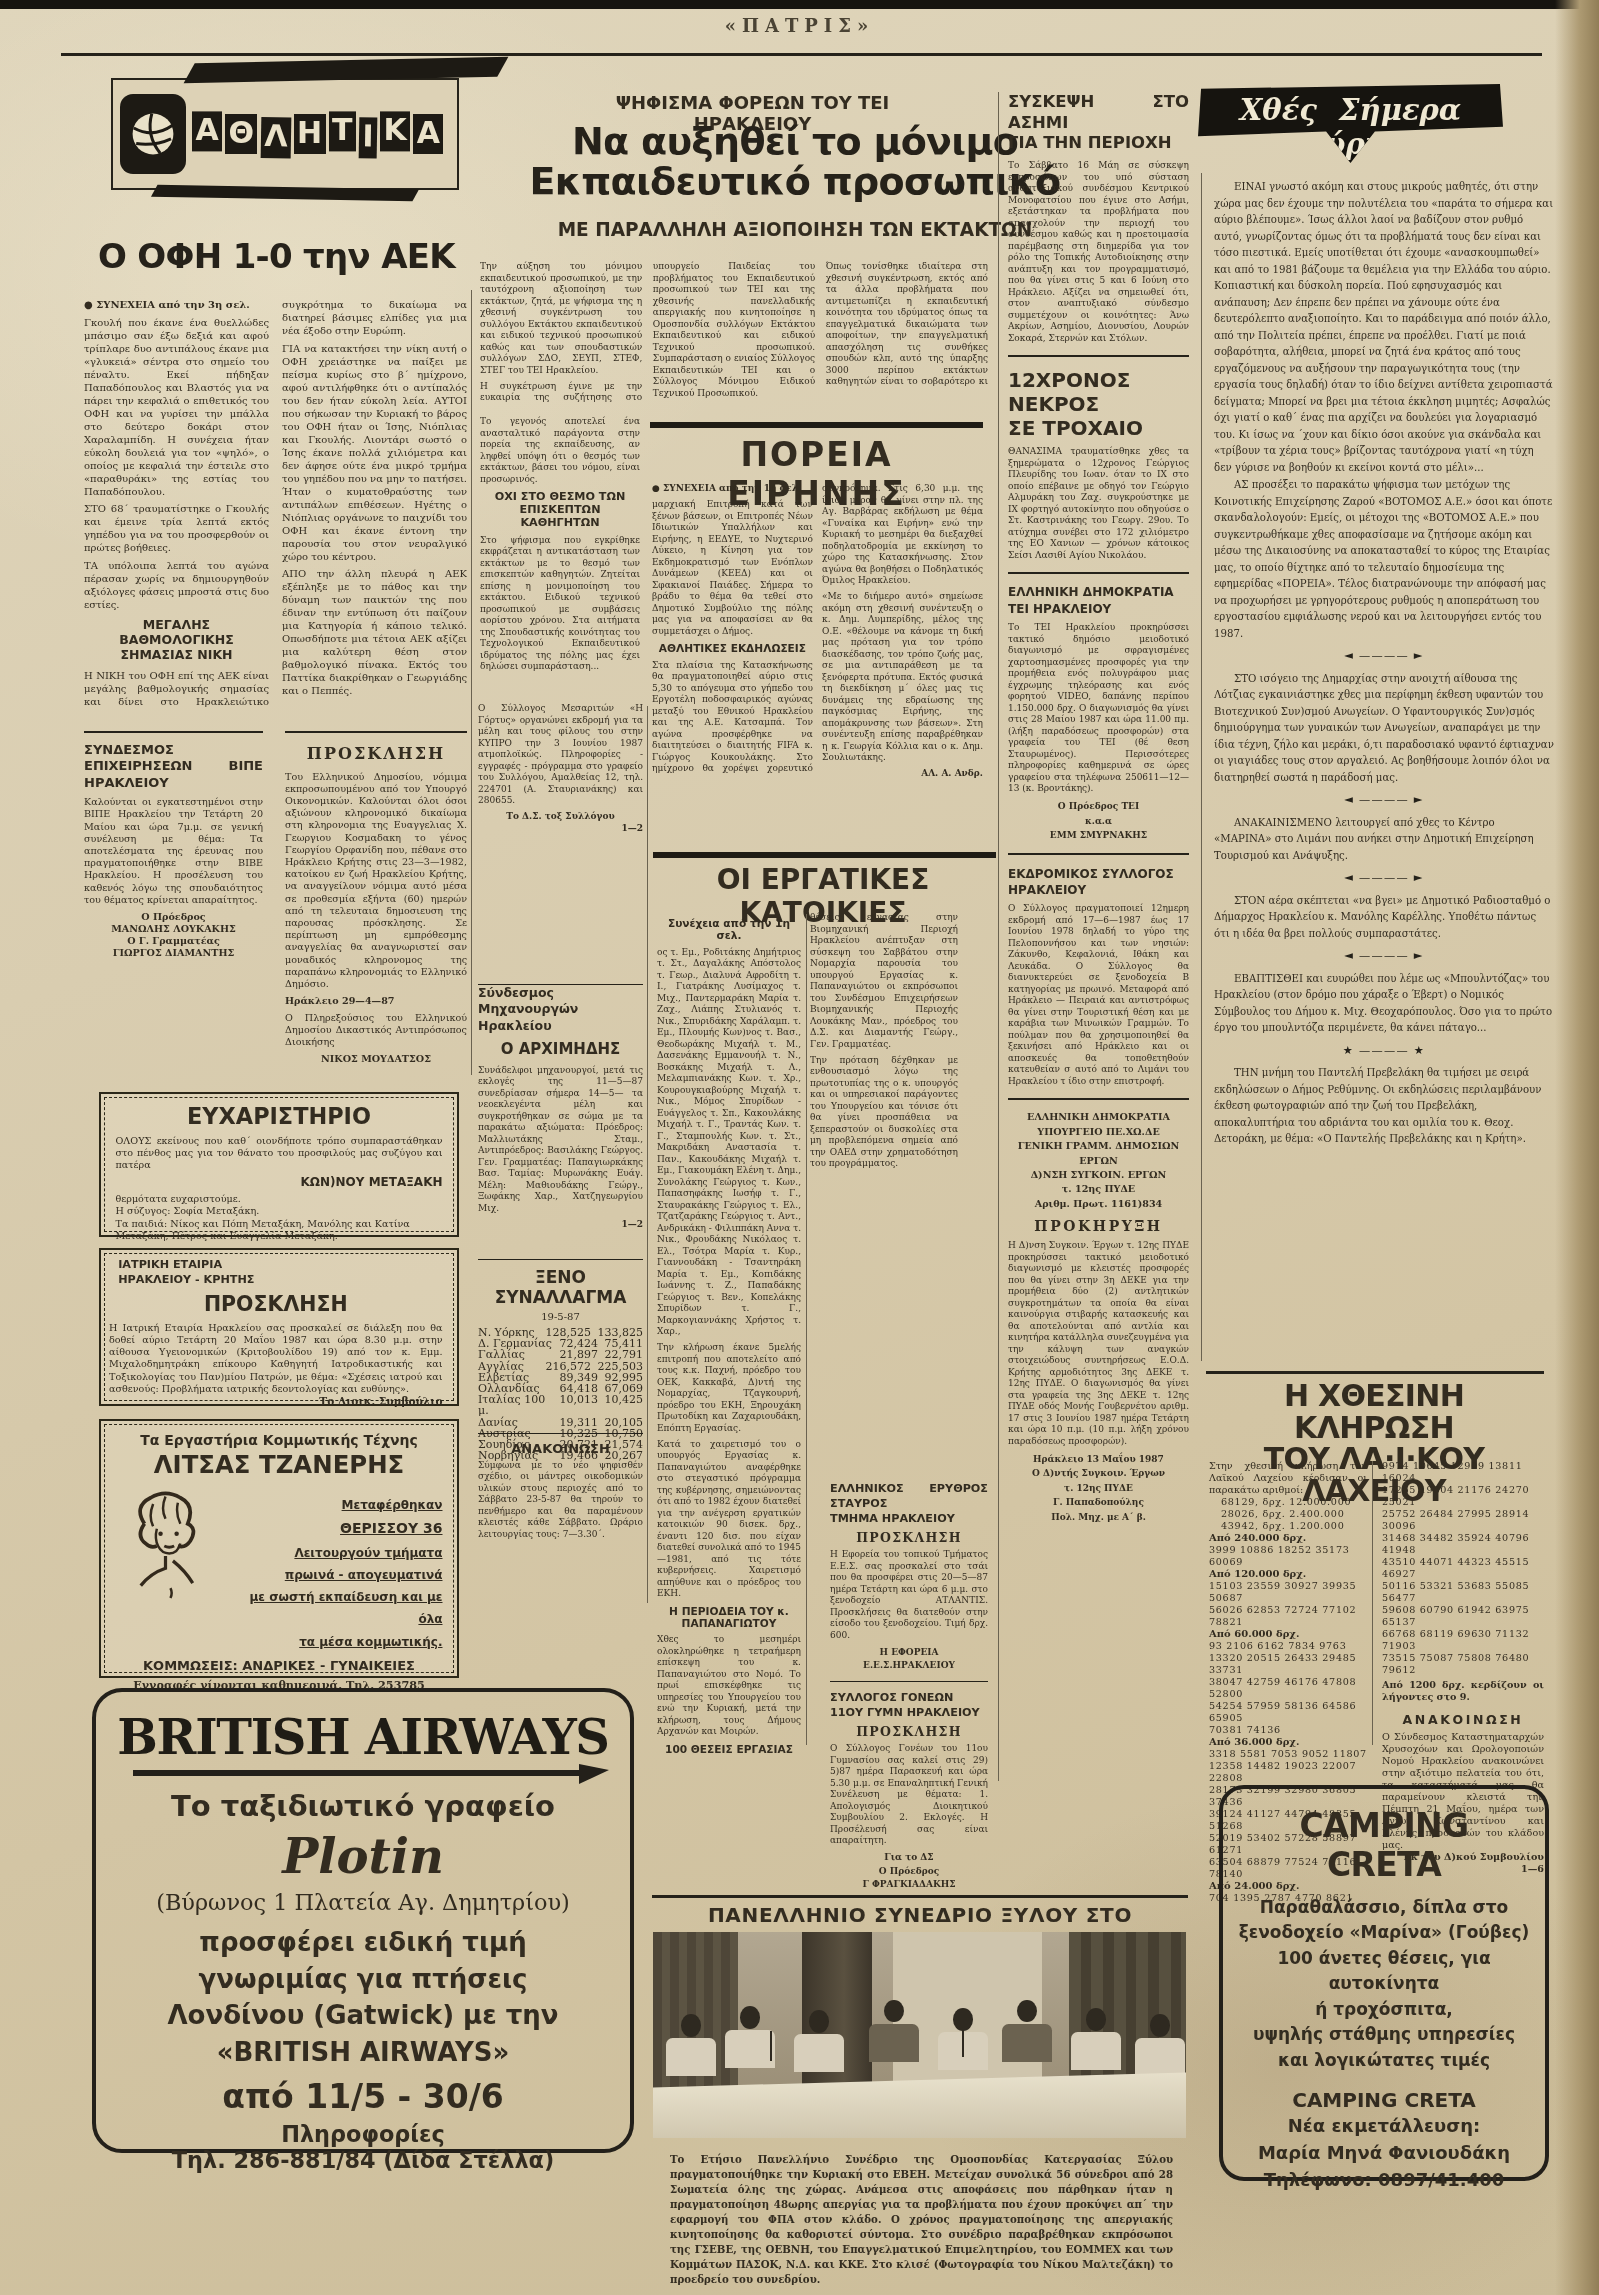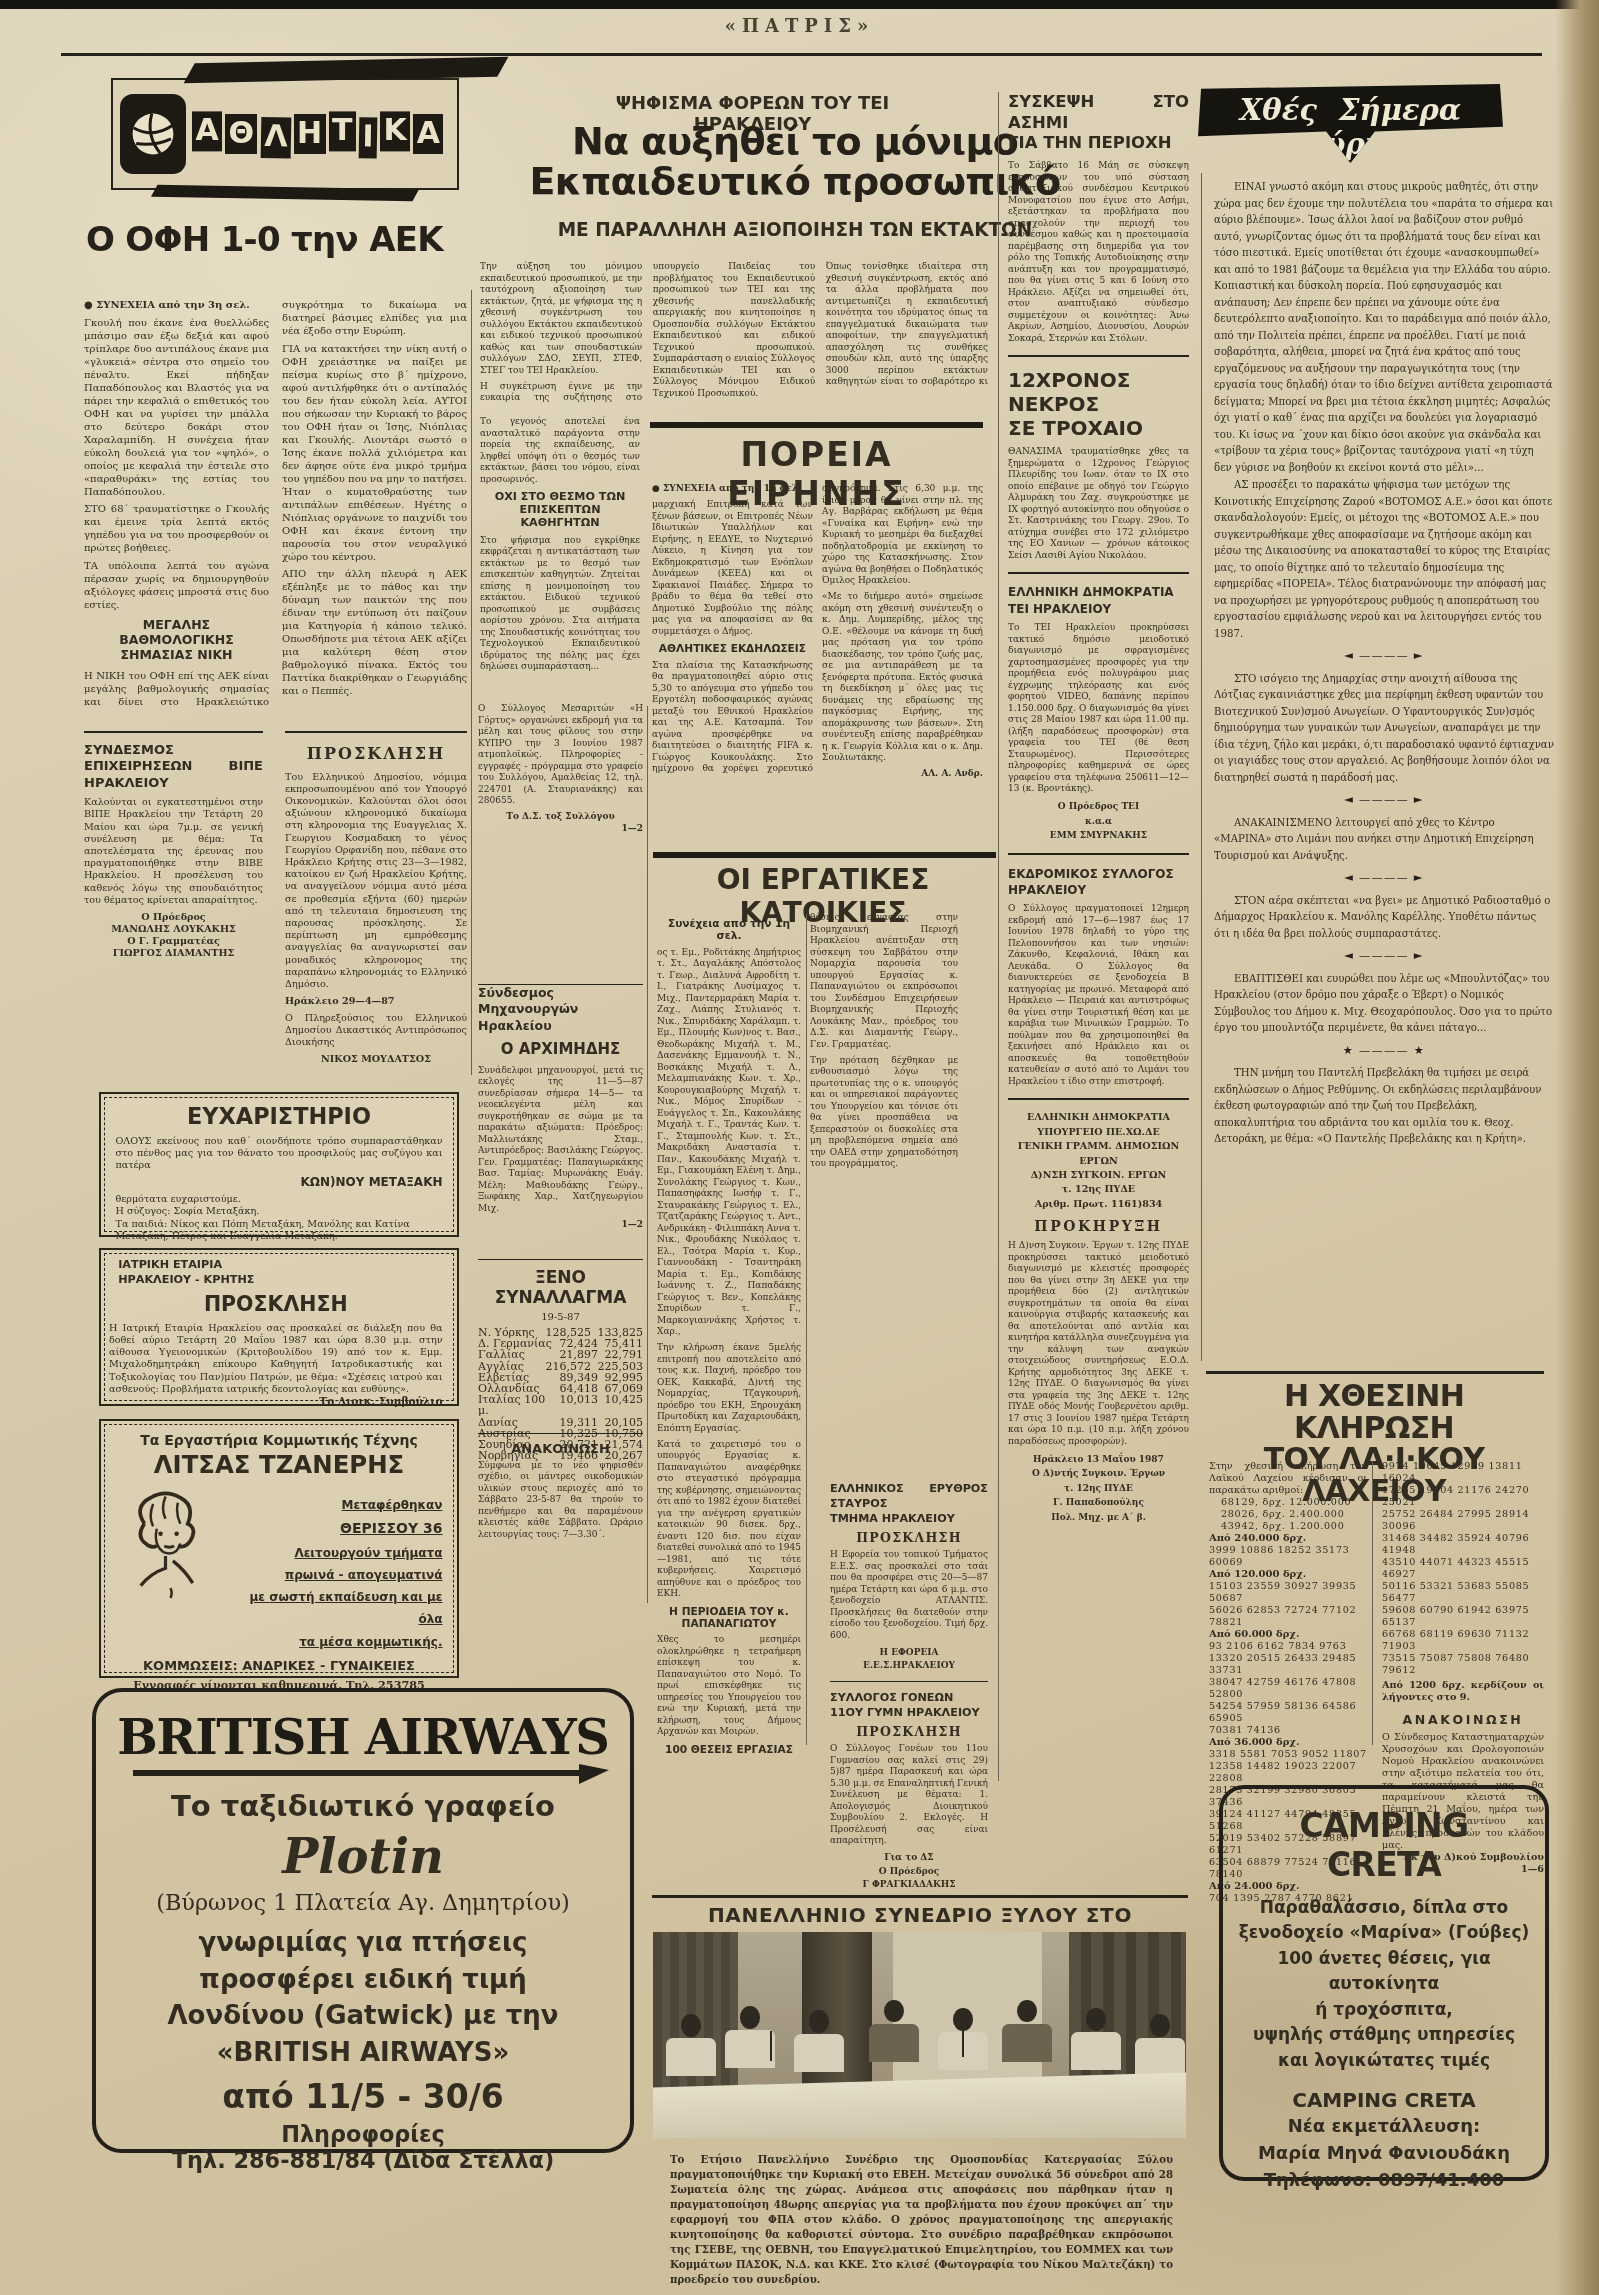--- a/index.html
+++ b/index.html
@@ -21,21 +21,21 @@
   .toprule{left:61px;top:53px;width:1481px;height:2.6px;}
   
   .athl{left:111px;top:78px;width:348px;height:112px;border:2.6px solid #25221a;background:#ddd2b6;display:flex;align-items:center;gap:6.6px;padding:5.3px 6.6px;box-sizing:border-box;}
   .athl::before{content:"";position:absolute;left:78px;top:-20px;width:310px;height:20px;background:#1d1a14;transform:skewX(-30deg) rotate(-1.2deg);}
   .athl::after{content:"";position:absolute;left:40px;bottom:-10.6px;width:264px;height:12px;background:#1d1a14;transform:skewX(-28deg) rotate(1deg);}
   .athl-logo{width:66px;height:80px;background:#1d1a14;border-radius:13px;display:flex;align-items:center;justify-content:center;flex:0 0 auto;}
   .tiles{display:flex;gap:3.3px;align-items:center;}
   .tile{background:#1d1a14;color:#e9e1c8;font:bold 30px "DejaVu Sans",sans-serif;padding:4px 3.3px 6.6px;line-height:1;}
   .tile:nth-child(odd){transform:translateY(-2.6px);}
   .tile:nth-child(3n){transform:translateY(3.3px) rotate(1deg);}
-  .ofi{left:86px;top:219px;width:369px;text-align:left;font:bold 34px "DejaVu Sans",sans-serif;letter-spacing:-0.7px;color:#26221a;}
+  .ofi{left:86px;top:236px;width:369px;text-align:right;font:bold 34px "DejaVu Sans",sans-serif;letter-spacing:-0.7px;color:#26221a;}
   .sportsart{left:84px;top:298px;width:383px;height:416px;column-count:2;column-gap:13px;font-size:10px;line-height:13px;overflow:hidden;}
   .lead{font-weight:bold;}
   .subhead-s{font:bold 12.5px "DejaVu Sans",sans-serif;text-align:center;margin:6.6px 0;}
   .sigr{text-align:right;font-weight:bold;}
   
   .vipe{left:84px;top:731px;width:179px;border-top:2px solid #25221a;padding-top:9.2px;}
   .vipe h4{margin:0 0 5.3px;font:bold 13px "DejaVu Sans",sans-serif;line-height:1.25;}
   .smalltext{font-size:9.6px;line-height:12.2px;}
   .cline{text-align:center;font-weight:bold;margin-top:2.6px;}
   .dimosio{left:285px;top:731px;width:182px;border-top:2px solid #25221a;padding-top:6.6px;}
@@ -251,22 +251,22 @@
     <div class="komm">ΚΟΜΜΩΣΕΙΣ: ΑΝΔΡΙΚΕΣ - ΓΥΝΑΙΚΕΙΕΣ</div>
     <div class="reg">Εγγραφές γίνονται καθημερινά. Τηλ. 253785</div>
   </div>
 
   <div class="abs ba">
     <div class="brand">BRITISH AIRWAYS</div>
     <div class="brule"></div>
     <div class="l1">Το ταξιδιωτικό γραφείο</div>
     <div class="nm">Plotin</div>
     <div class="l2">(Βύρωνος 1 Πλατεία Αγ. Δημητρίου)</div>
+    <div class="l3">προσφέρει ειδική τιμή</div>
     <div class="l3">γνωριμίας για πτήσεις</div>
-    <div class="l3">προσφέρει ειδική τιμή</div>
     <div class="l3">Λονδίνου (Gatwick) με την</div>
     <div class="l3">«BRITISH AIRWAYS»</div>
     <div class="l7">από 11/5 - 30/6</div>
     <div class="l8">Πληροφορίες</div>
     <div class="l8">Τηλ. 286-881/84 (Δίδα Στέλλα)</div>
   </div>
 
   <div class="abs kicker">ΨΗΦΙΣΜΑ ΦΟΡΕΩΝ ΤΟΥ ΤΕΙ ΗΡΑΚΛΕΙΟΥ</div>
   <div class="abs mainhead">
     <div>Να αυξηθεί το μόνιμο</div>

